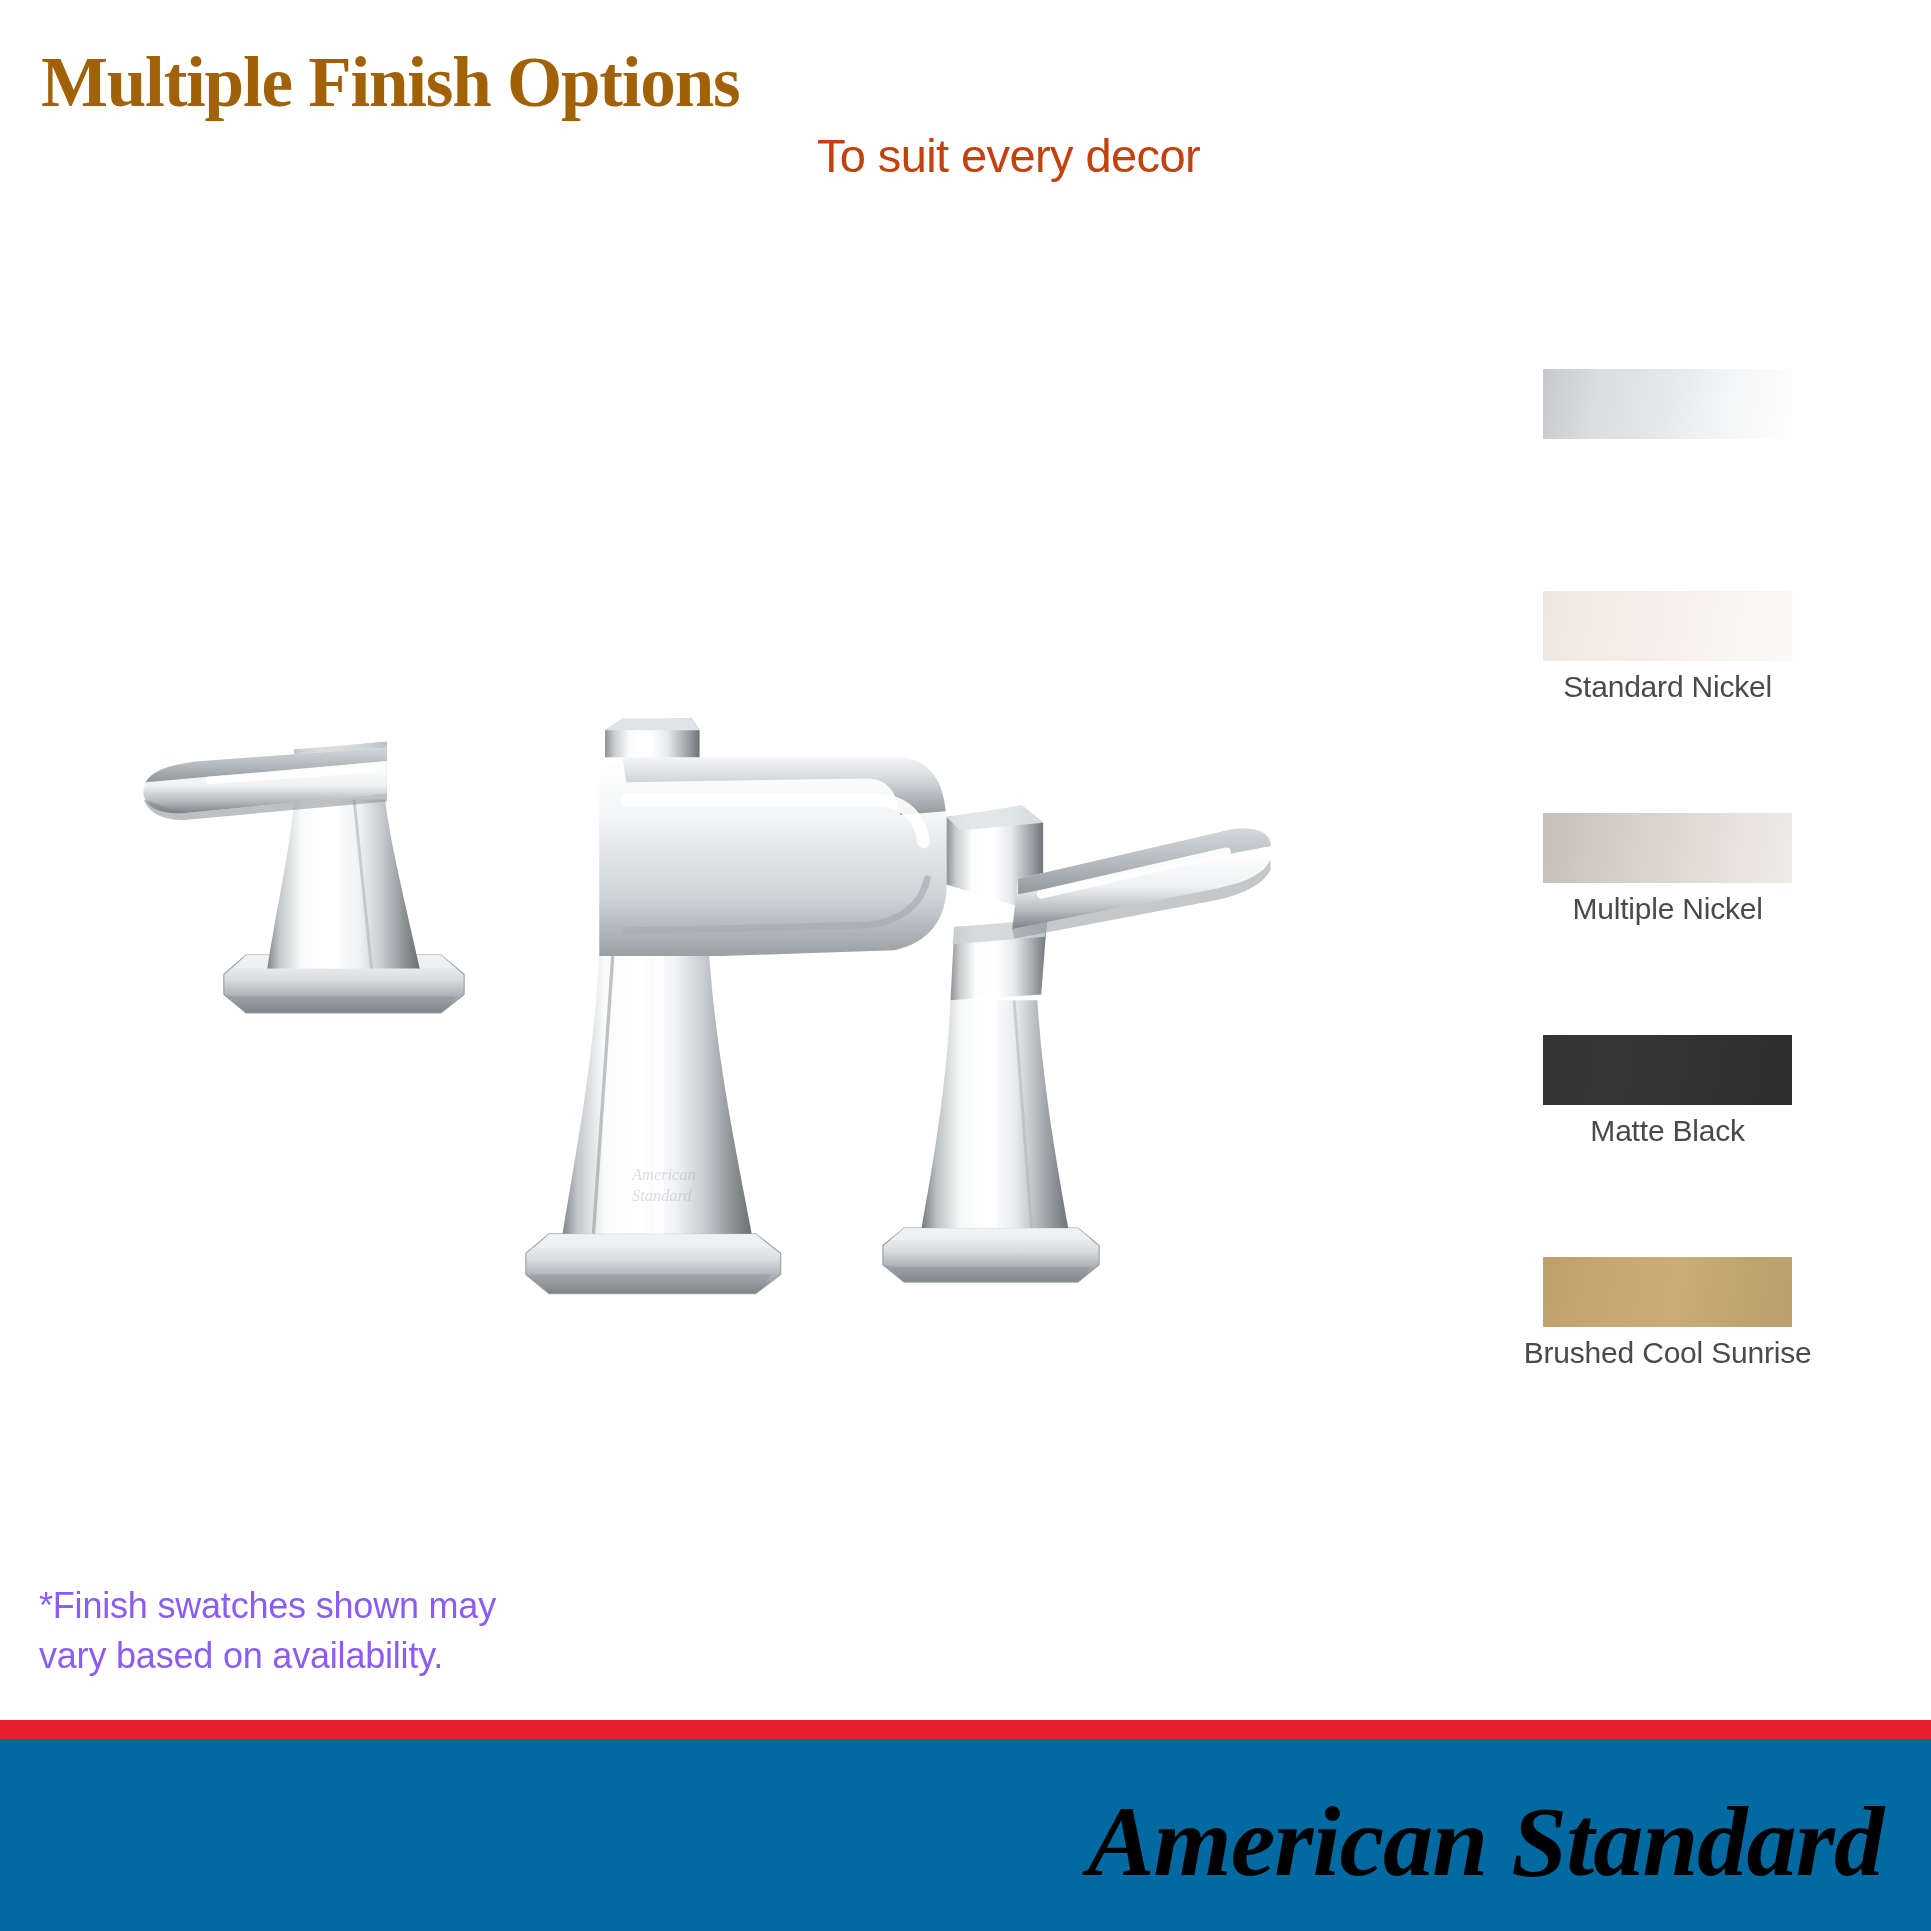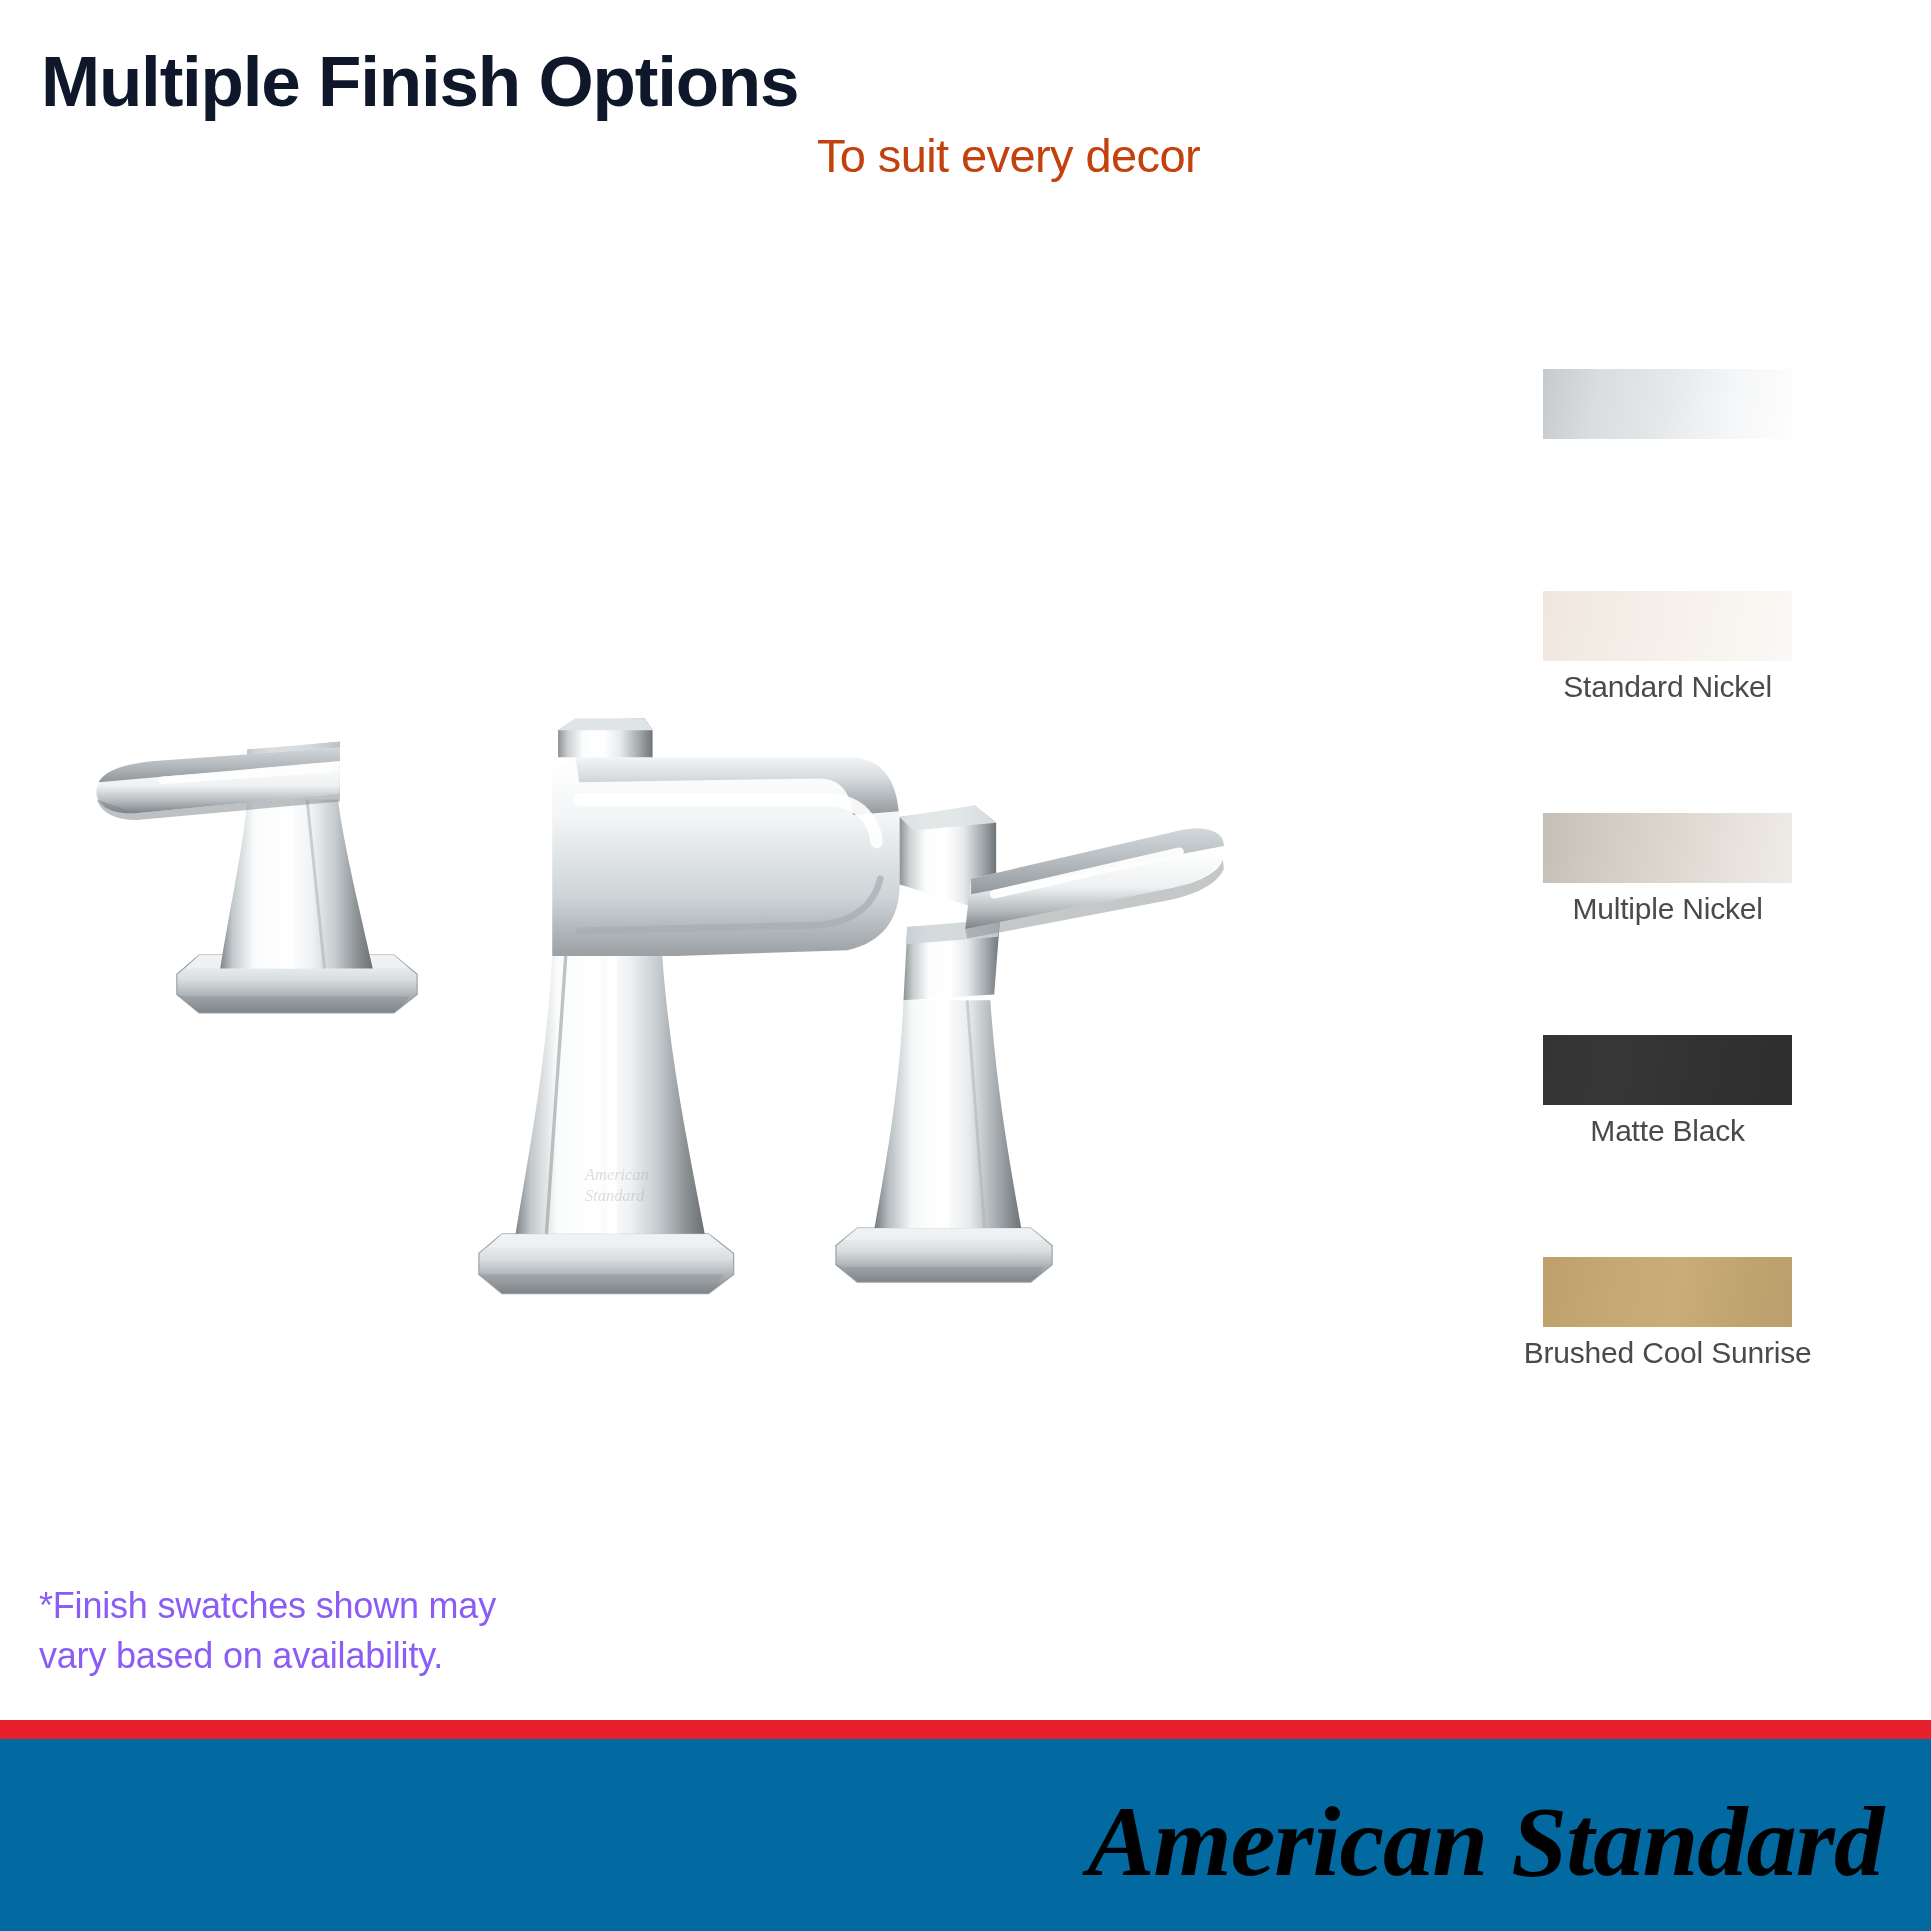--- a/index.html
+++ b/index.html
@@ -20,44 +20,46 @@
   
   .header {
     position: absolute;
     left: 41px;
     top: 46px;
     width: 1159px;
   }
   .headline {
     font-size: 71px;
     font-weight: 700;
-    color: #0f172a;
+    color: #a16207;
     letter-spacing: -1.2px;
     line-height: 1.02;
     margin: 0;
     white-space: nowrap;
+    font-family: Liberation Serif, serif;
   }
   .subhead {
     font-size: 47px;
     font-weight: 300;
     color: #c2410c;
     letter-spacing: -0.6px;
     line-height: 1.12;
     margin: 11.6px 0 0 0;
     white-space: nowrap;
     text-align: right;
   }
 
   
   .product-stage {
     position: absolute;
     left: 0px;
     top: 541px;
     width: 1448px;
     height: 772px;
+    padding-left: 47px;
   }
   .product-stage svg {
     display: block;
     width: 100%;
     height: 100%;
   }
 
   
   .swatch-column {
     position: absolute;

